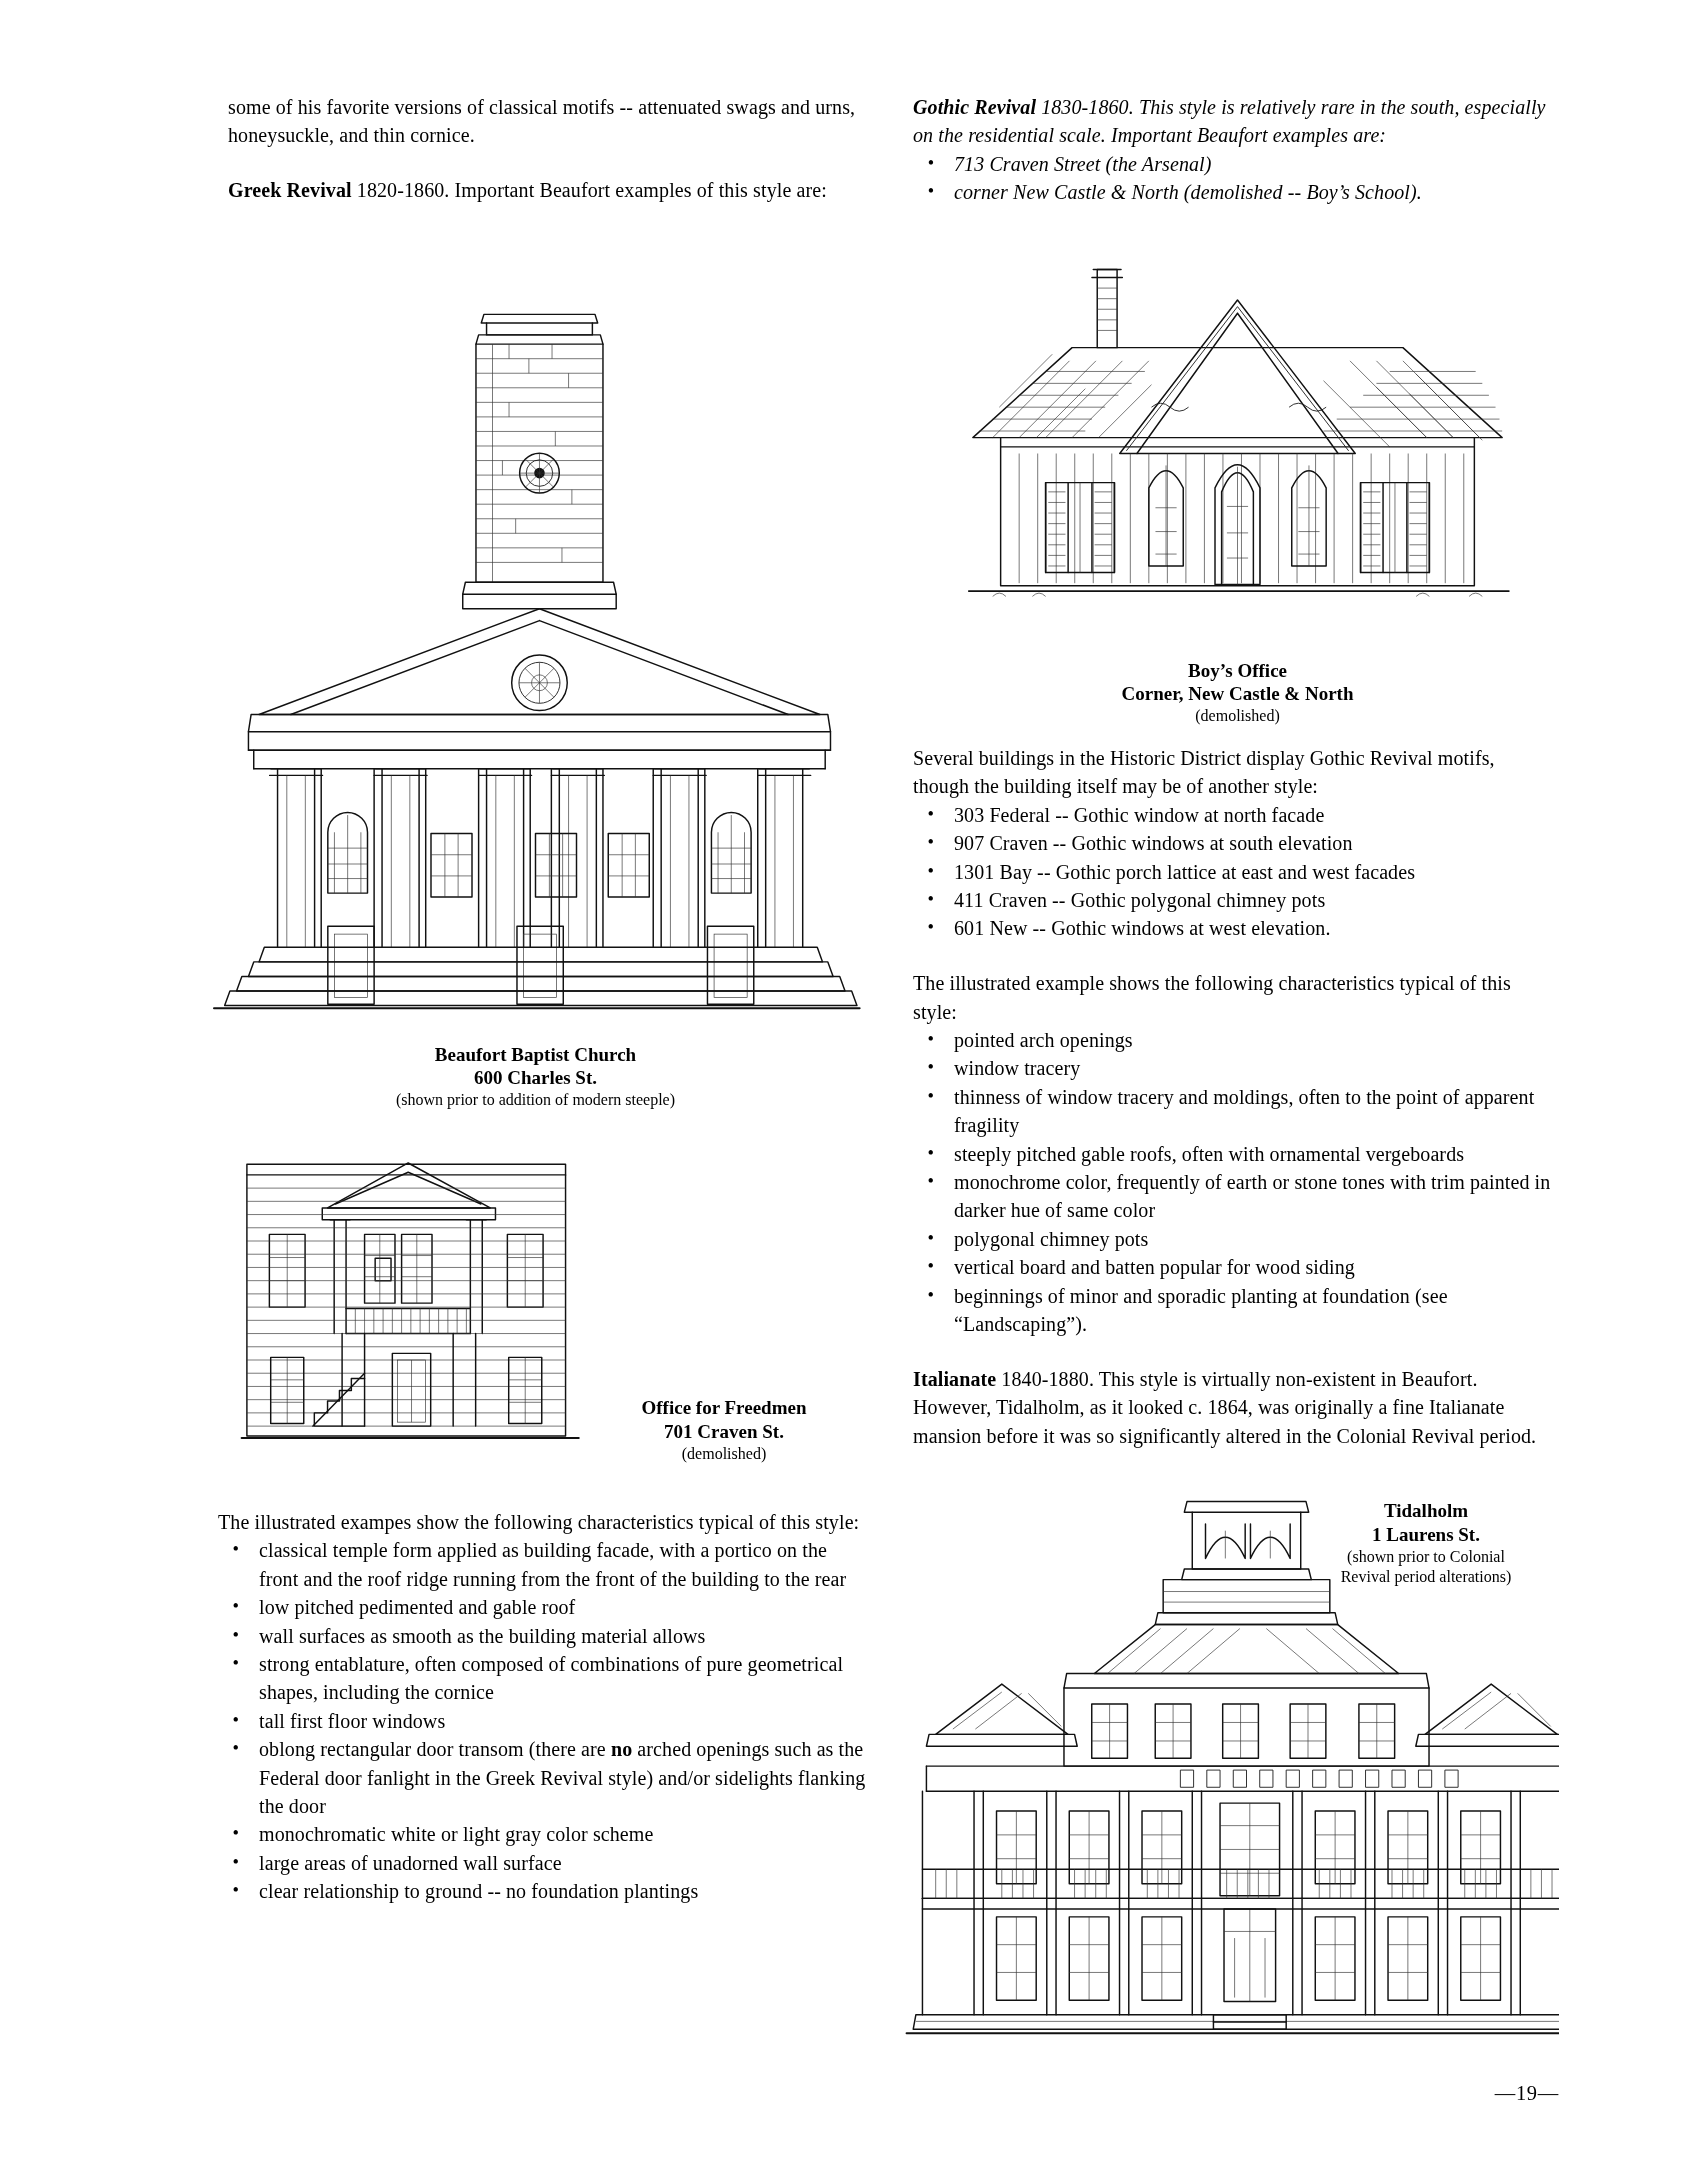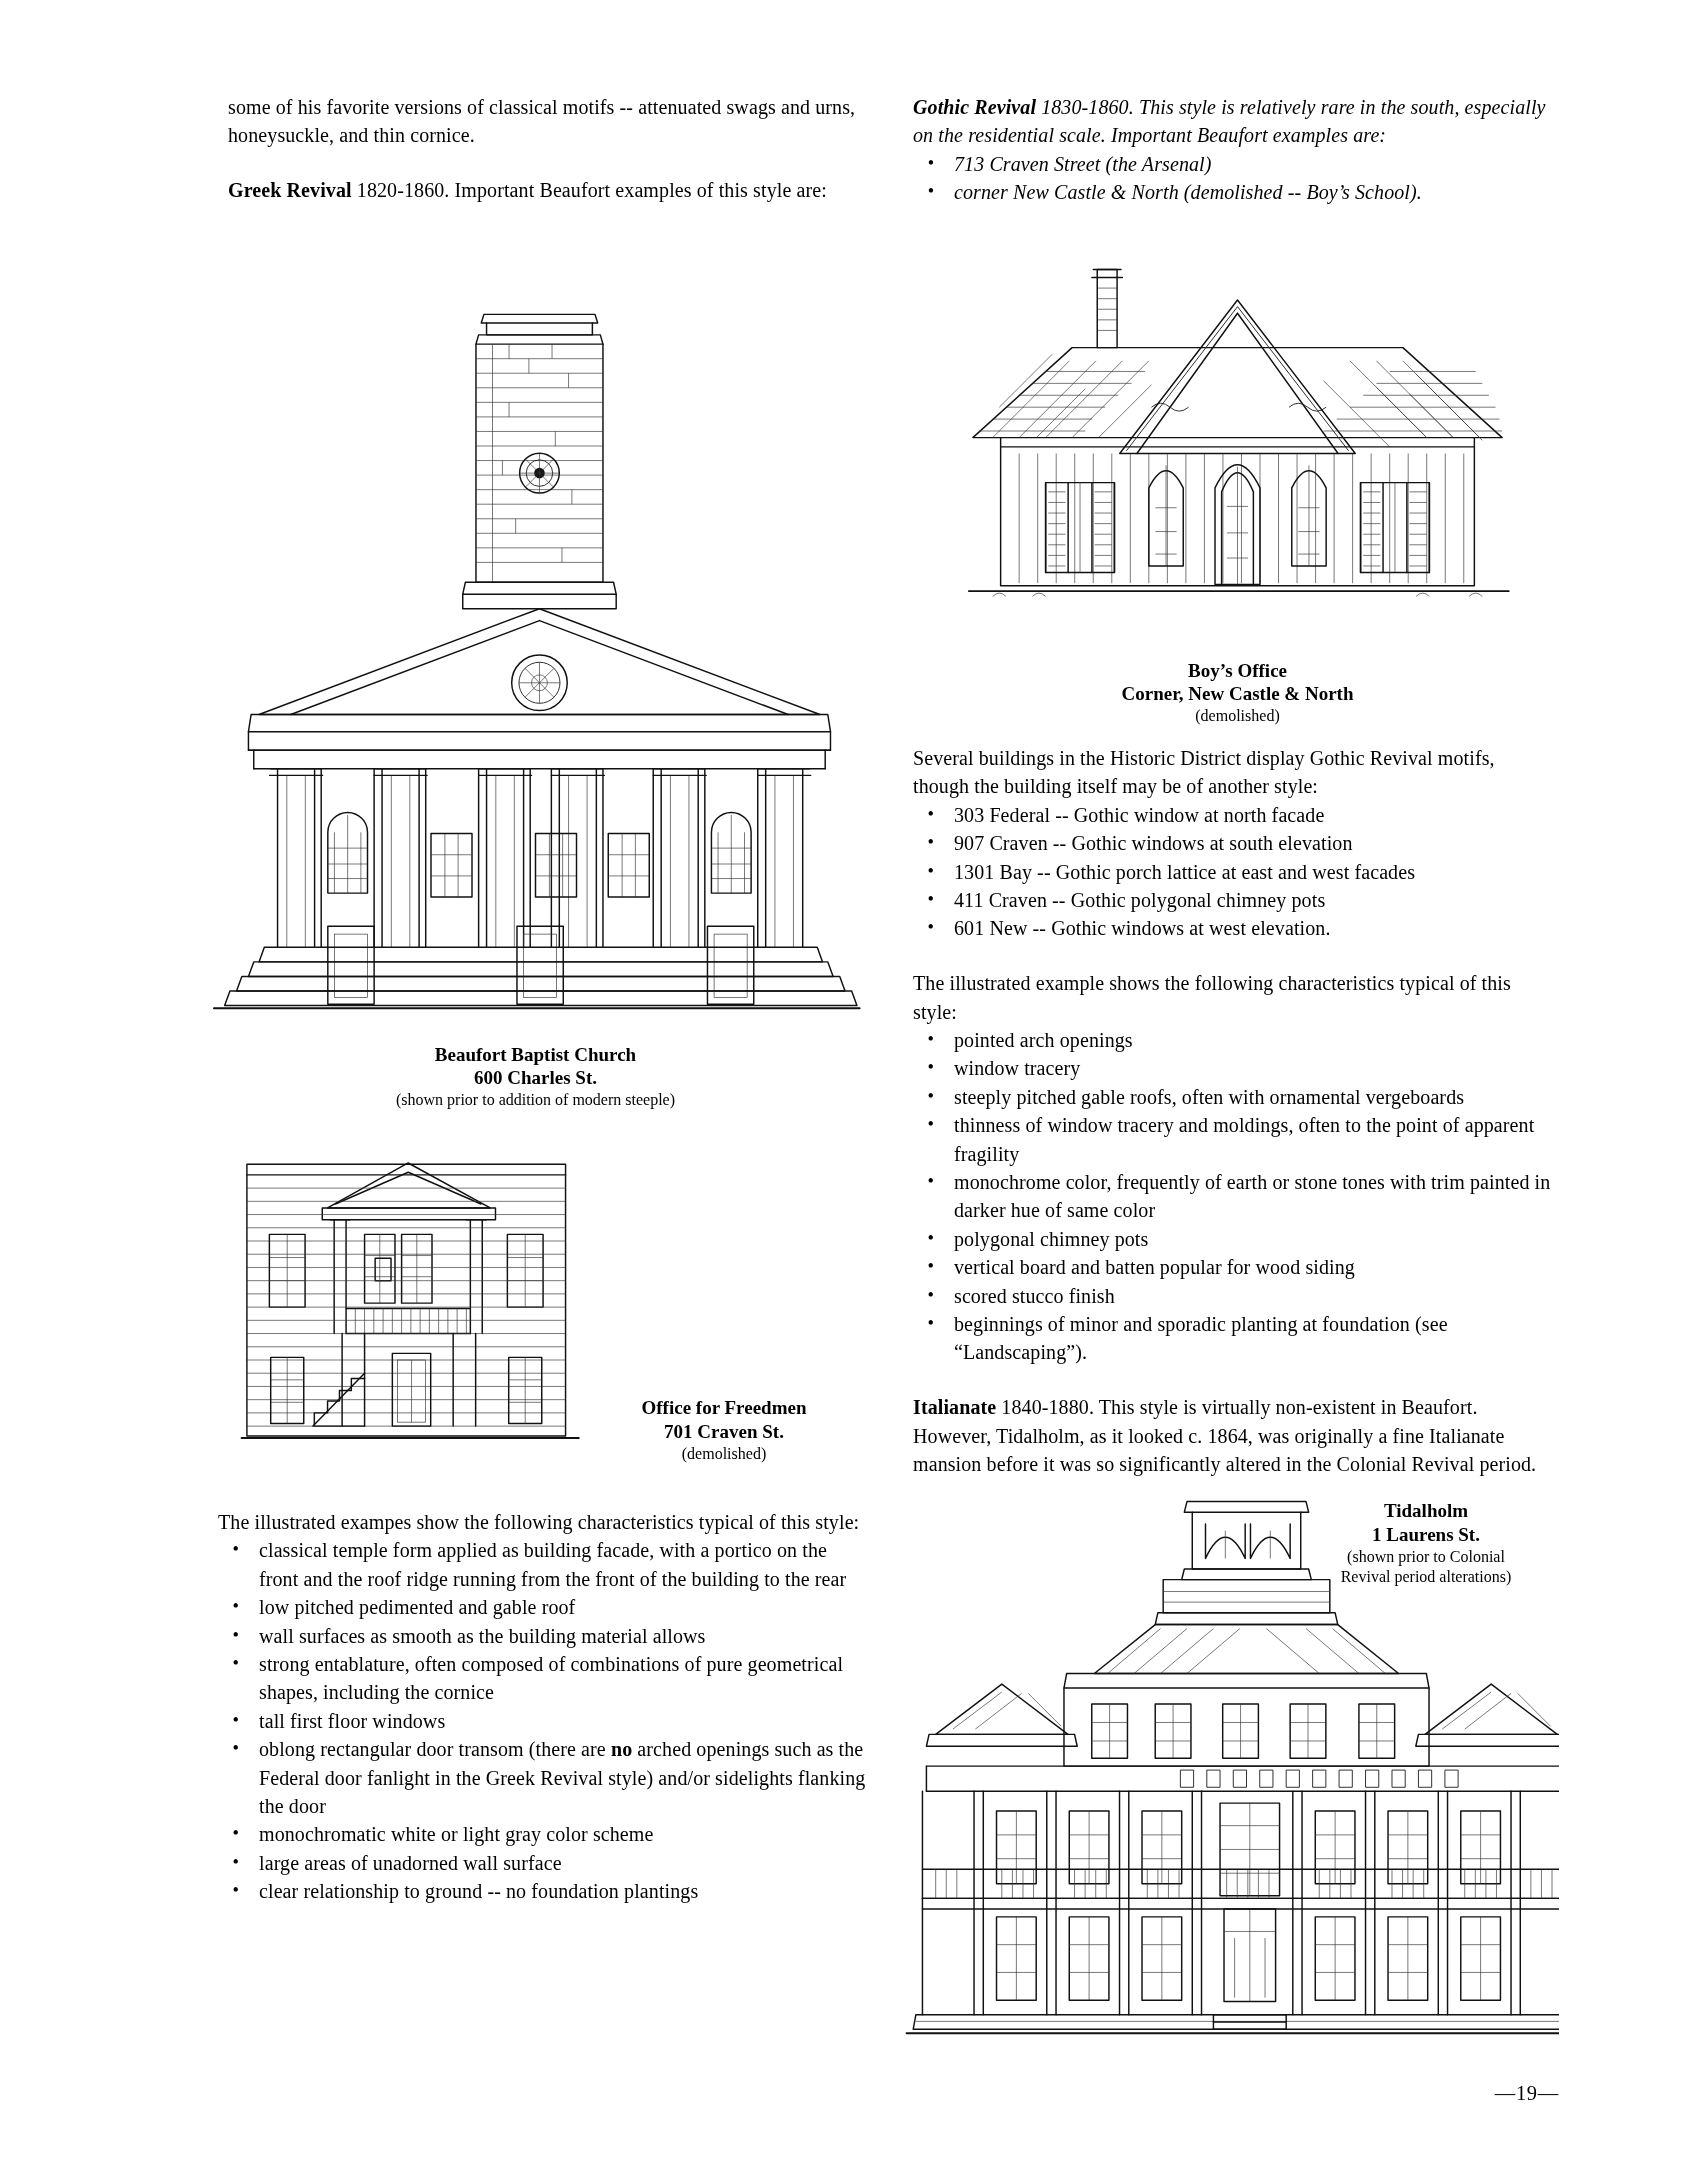--- a/index.html
+++ b/index.html
@@ -467,26 +467,25 @@
       <li>411 Craven -- Gothic polygonal chimney pots</li>
       <li>601 New -- Gothic windows at west elevation.</li>
     </ul>
 
     <div class="gap-md"></div>
 
     <p class="body">The illustrated example shows the following characteristics typical of this style:</p>
     <ul class="bullets">
       <li>pointed arch openings</li>
       <li>window tracery</li>
+      <li>thinness of window tracery and moldings, often to the point of apparent fragility</li>
       <li>steeply pitched gable roofs, often with ornamental vergeboards</li>
-      <li>thinness of window tracery and moldings, often to the point of apparent fragility</li>
       <li>monochrome color, frequently of earth or stone tones with trim painted in darker hue of same color</li>
       <li>polygonal chimney pots</li>
       <li>vertical board and batten popular for wood siding</li>
-      <li>scored stucco finish</li>
       <li>beginnings of minor and sporadic planting at foundation (see “Landscaping”).</li>
     </ul>
 
     <div class="gap-md"></div>
 
     <p class="body">
       <b>Italianate</b>
       <span>1840-1880.</span>
       <span>This style is virtually non-existent in Beaufort. However, Tidalholm, as it looked c. 1864, was originally a fine Italianate mansion before it was so significantly altered in the Colonial Revival period.</span>
     </p>

